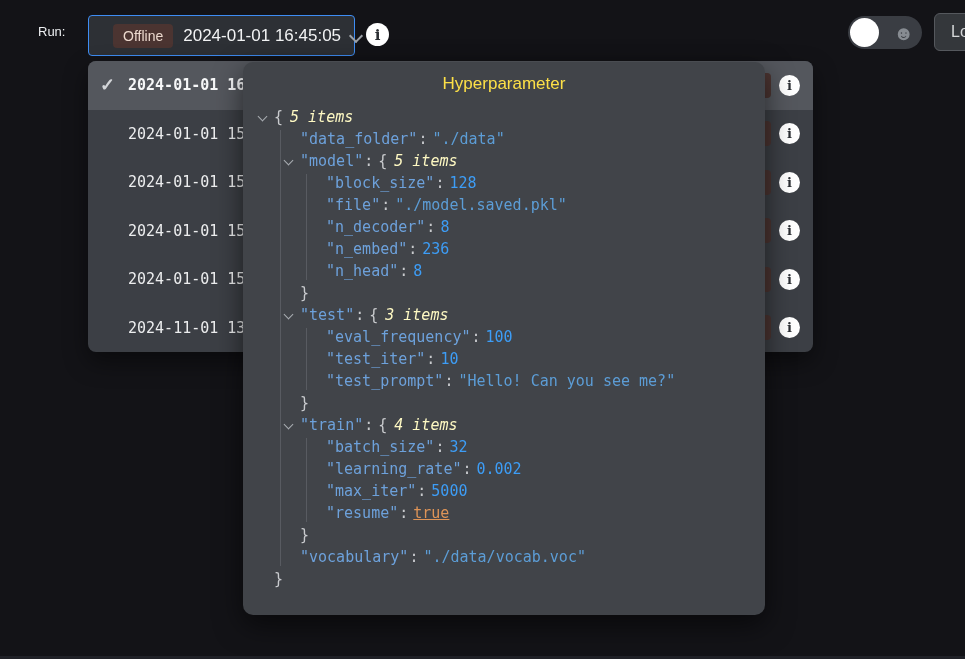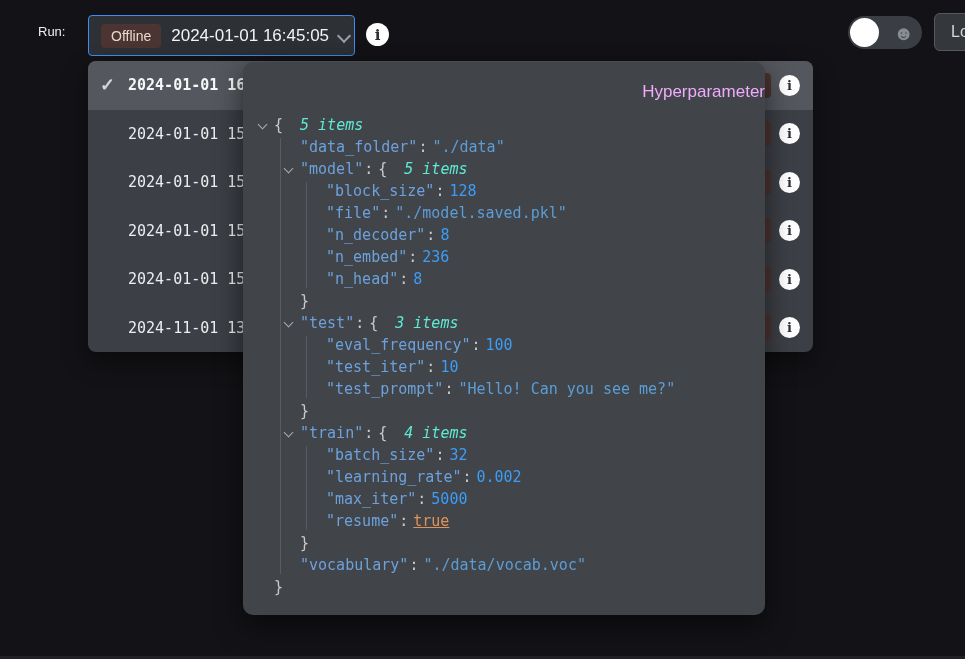--- a/index.html
+++ b/index.html
@@ -17,21 +17,21 @@
     font-size:13px;color:#EDEFF1;
   }
   .run-select{
     position:absolute;left:88px;top:15px;width:267px;height:41px;
     box-sizing:border-box;border:1.5px solid #3E8DF4;border-radius:4px;
     background:#2D3035;display:flex;align-items:center;
     padding:0 12px;gap:10px;cursor:pointer;
   }
   .badge{
     background:#4B3431;color:#EBD8CD;border-radius:4px;
-    font-size:14px;padding:4px 10px;white-space:nowrap;
+    font-size:14px;padding:4px 10px;white-space:nowrap;margin-left:12px;
   }
   .run-select .value{font-size:17px;color:#F2F3F4;white-space:nowrap;}
   .chev{
     margin-left:auto;width:10px;height:10px;position:relative;flex:none;
   }
   .chev::before{
     content:"";position:absolute;left:0;top:0;width:8px;height:8px;
     border-right:2px solid #9CA1A7;border-bottom:2px solid #9CA1A7;
     transform:rotate(45deg);
   }
@@ -77,38 +77,38 @@
     font-size:13px;margin-right:8px;flex:none;
   }
 
   
   .popover{
     position:absolute;left:243px;top:62px;width:522px;height:553px;
     background:#414449;border-radius:10px;z-index:10;
     box-shadow:0 10px 28px rgba(0,0,0,.55);box-sizing:border-box;
   }
   .pop-title{
-    padding-top:20px;text-align:right;font-size:17px;color:#f0abfc;
+    padding-top:12px;text-align:center;font-size:17px;color:#fde047;
   }
   .json-body{position:relative;margin-top:12px;font-size:15px;}
   .jline{height:22px;line-height:22px;display:flex;align-items:center;white-space:pre;}
   .caret{display:inline-block;width:17px;height:22px;position:relative;flex:none;cursor:pointer;}
   .caret::before{
     content:"";position:absolute;left:2px;top:7px;width:6px;height:6px;
     border-right:1.6px solid #A9ADB2;border-bottom:1.6px solid #A9ADB2;
     transform:rotate(45deg);
   }
   .spacer{display:inline-block;width:17px;flex:none;}
   .tok-k{color:#6DA1DB;}
   .tok-s{color:#5C9DD6;}
   .tok-n{color:#3D9DF6;}
   .tok-b{color:#DE9457;text-decoration:underline;}
   .tok-p{color:#C9CBCE;}
   .tok-c{color:#C9CBCE;margin:0 5px 0 1px;}
-  .tok-m{color:#5eead4;font-style:italic;margin-left:17px;text-align:center;}
+  .tok-m{color:#fef9c3;font-style:italic;margin-left:7px;text-align:center;}
   .guide{position:absolute;width:1px;background:#585B61;}
 
   .bottom-strip{
     position:absolute;left:0;bottom:0;width:965px;height:3px;background:#202127;
   }
 </style>
 </head>
 <body>
 
 <div>

